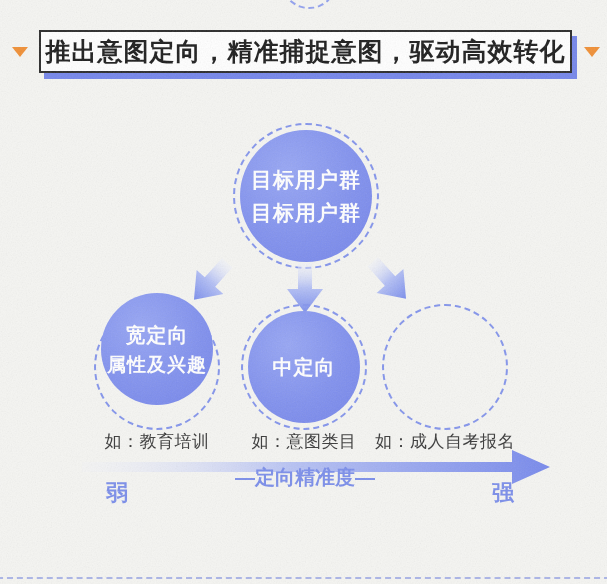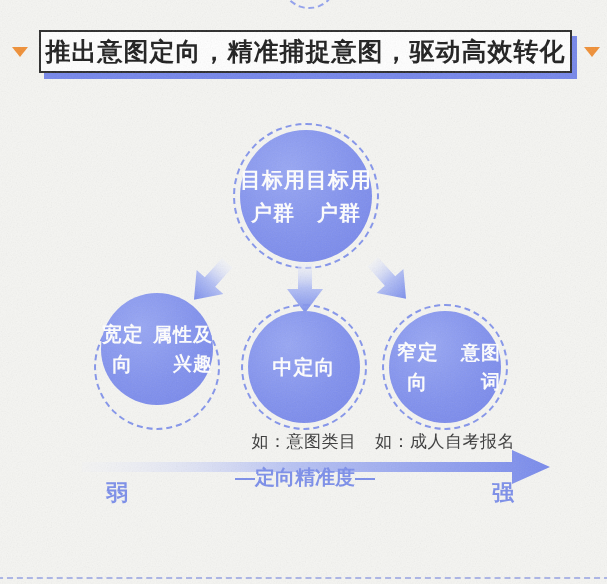--- a/index.html
+++ b/index.html
@@ -44,21 +44,21 @@
     border-top:10px solid #f08f35;
   }
   
   .ring{
     position:absolute;border-radius:50%;
     border:2px dashed #8495ec;box-sizing:border-box;
   }
   .bubble{
     position:absolute;border-radius:50%;
     background:radial-gradient(circle at 36% 30%, #97a6f4 0%, #8191ee 55%, #7484ea 100%);
-    display:flex;flex-direction:row;align-items:center;justify-content:center;
+    display:flex;flex-direction:column;align-items:center;justify-content:center;
     color:#ffffff;font-weight:700;text-align:center;letter-spacing:1px;
   }
   .top-ring{left:233px;top:123px;width:146px;height:146px;}
   .top-bubble{left:240px;top:130px;width:132px;height:132px;font-size:21px;line-height:33px;}
   .ring-1{left:94px;top:304px;width:126px;height:126px;}
   .bub-1{left:101px;top:293px;width:112px;height:112px;}
   .ring-2{left:241px;top:304px;width:126px;height:126px;}
   .bub-2{left:248px;top:311px;width:112px;height:112px;}
   .ring-3{left:382px;top:304px;width:126px;height:126px;}
   .bub-3{left:389px;top:311px;width:112px;height:112px;}
@@ -148,25 +148,22 @@
     <span class="l1">宽定向</span>
     <span class="l2">属性及兴趣</span>
   </div>
 
   <div class="ring ring-2"></div>
   <div class="bubble bub-2">
     <span class="l1">中定向</span>
   </div>
 
   <div class="ring ring-3"></div>
-  <div class="bubble bub-3">
-    <span class="l1">窄定向</span>
-    <span class="l2">意图词</span>
-  </div>
 
+  <div class="example ex-1">如：教育培训</div>
   <div class="example ex-2">如：意图类目</div>
   <div class="example ex-3">如：成人自考报名</div>
 
   <svg class="axis-arrow" width="470" height="36" viewBox="0 0 470 36">
     <defs>
         <linearGradient id="g4" x1="0" y1="0" x2="1" y2="0">
       <stop offset="0" stop-color="#f2f3fa" stop-opacity="0.25"></stop>
       <stop offset="0.45" stop-color="#b7c2f4"></stop>
       <stop offset="1" stop-color="#7789ec"></stop>
     </linearGradient>

